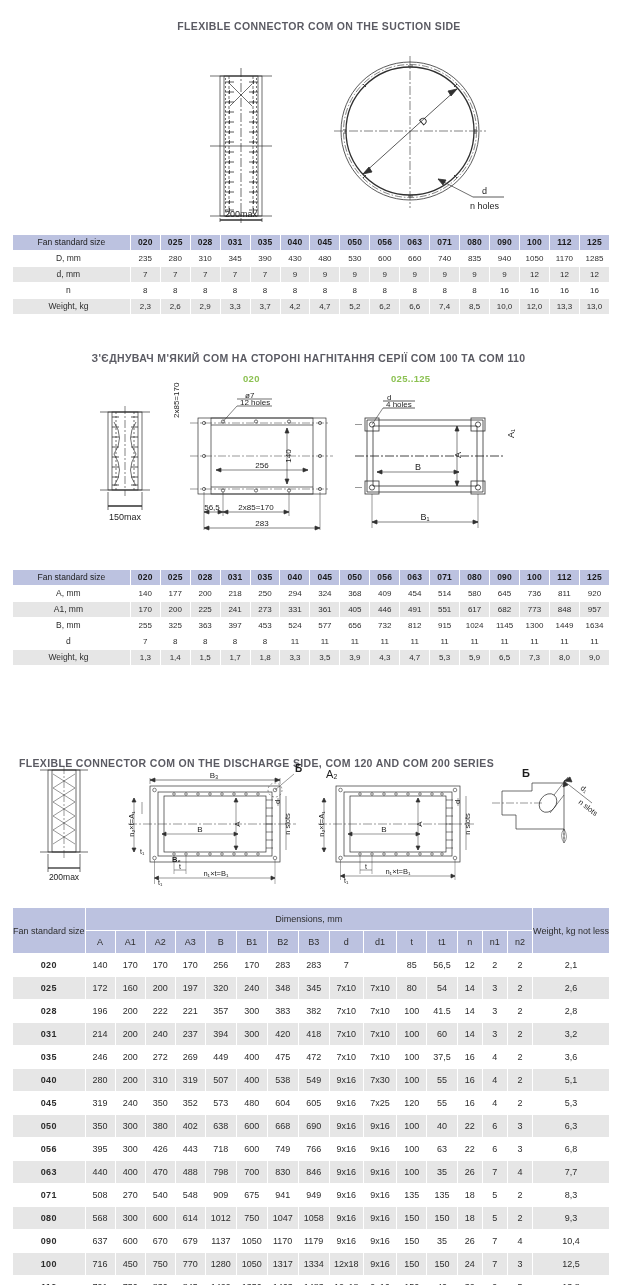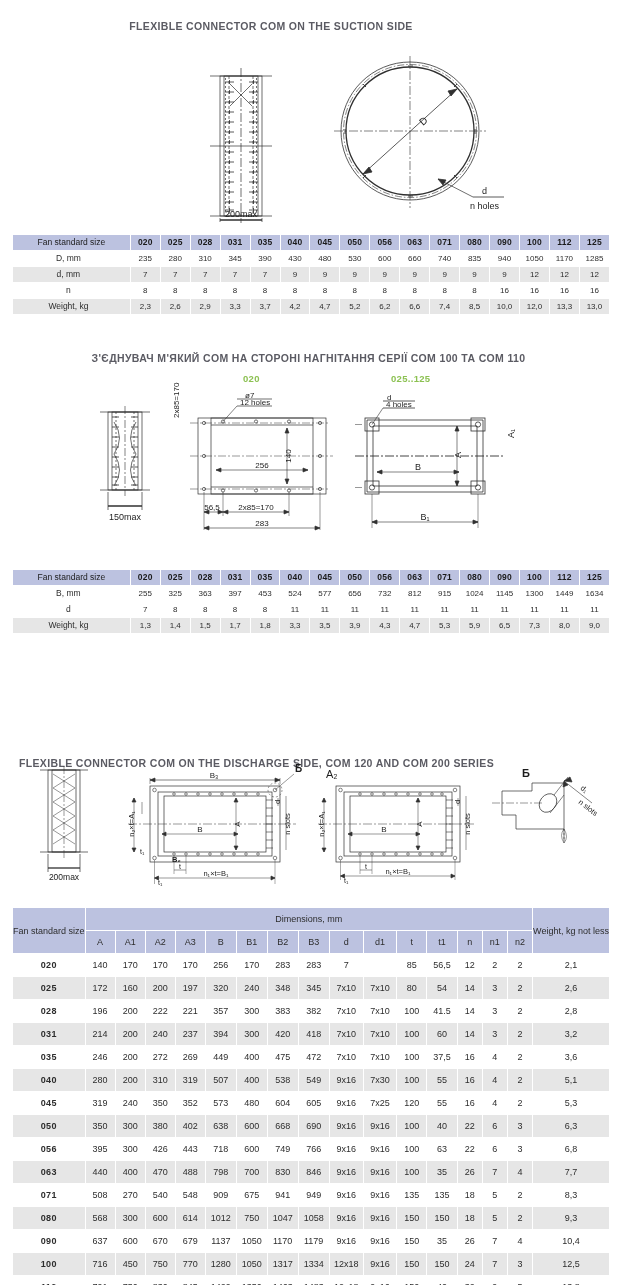--- a/index.html
+++ b/index.html
@@ -16,21 +16,21 @@
     overflow: hidden;
   }
   .section-title {
     text-align: center;
     font-size: 10.5px;
     font-weight: bold;
     letter-spacing: 0.35px;
     color: #5b5b63;
     text-transform: uppercase;
   }
-  .t1 { position: absolute; left: 0; top: 20px; width: 542px; }
+  .t1 { position: absolute; left: 0; top: 20px; width: 542px; padding-left: 48px; }
   .t2 { position: absolute; left: 0; top: 352px; width: 617px; }
   .t3 { position: absolute; left: 0; top: 733px; width: 513px; margin-top: 24px; }
 
   
   table.spec {
     border-collapse: collapse;
     table-layout: fixed;
     font-size: 8px;
     color: #2d2d2d;
   }
@@ -420,20 +420,58 @@
         <th class="hdr">063</th>
         <th class="hdr">071</th>
         <th class="hdr">080</th>
         <th class="hdr">090</th>
         <th class="hdr">100</th>
         <th class="hdr">112</th>
         <th class="hdr">125</th>
       </tr>
     </thead>
     <tbody>
+        <tr class="odd">
+          <td class="rowlabel">A, mm</td>
+          <td>140</td>
+          <td>177</td>
+          <td>200</td>
+          <td>218</td>
+          <td>250</td>
+          <td>294</td>
+          <td>324</td>
+          <td>368</td>
+          <td>409</td>
+          <td>454</td>
+          <td>514</td>
+          <td>580</td>
+          <td>645</td>
+          <td>736</td>
+          <td>811</td>
+          <td>920</td>
+        </tr>
+        <tr class="even">
+          <td class="rowlabel">A1, mm</td>
+          <td>170</td>
+          <td>200</td>
+          <td>225</td>
+          <td>241</td>
+          <td>273</td>
+          <td>331</td>
+          <td>361</td>
+          <td>405</td>
+          <td>446</td>
+          <td>491</td>
+          <td>551</td>
+          <td>617</td>
+          <td>682</td>
+          <td>773</td>
+          <td>848</td>
+          <td>957</td>
+        </tr>
         <tr class="odd">
           <td class="rowlabel">B, mm</td>
           <td>255</td>
           <td>325</td>
           <td>363</td>
           <td>397</td>
           <td>453</td>
           <td>524</td>
           <td>577</td>
           <td>656</td>

